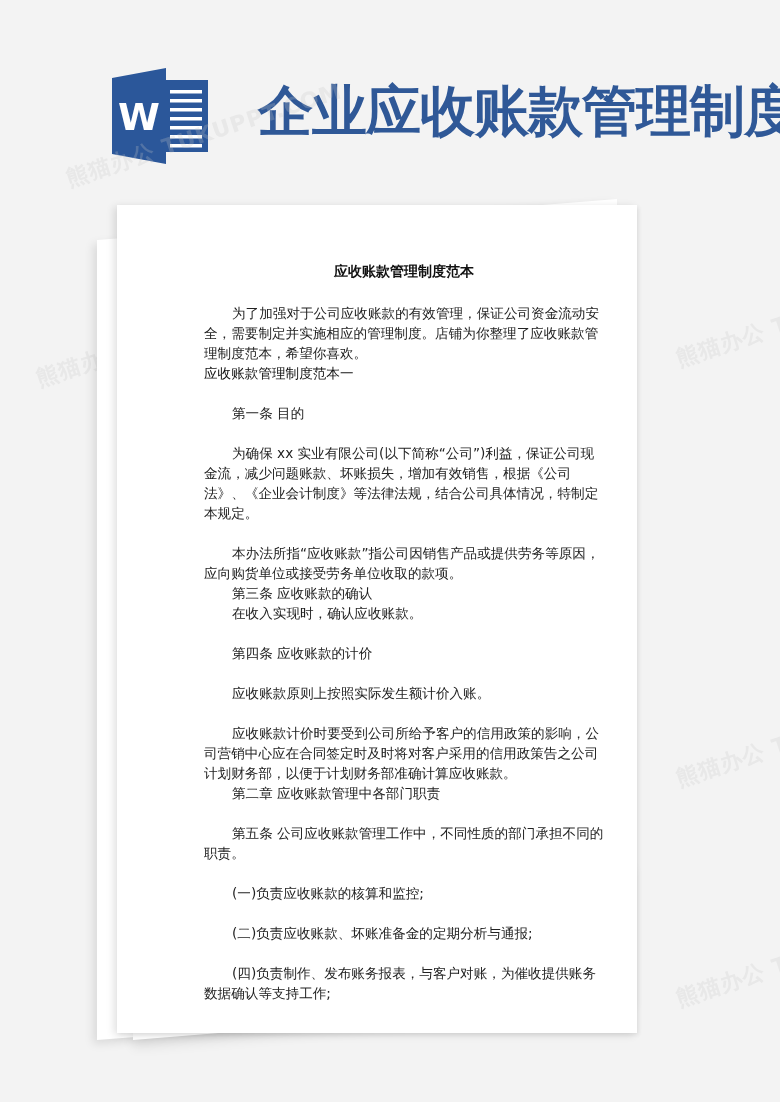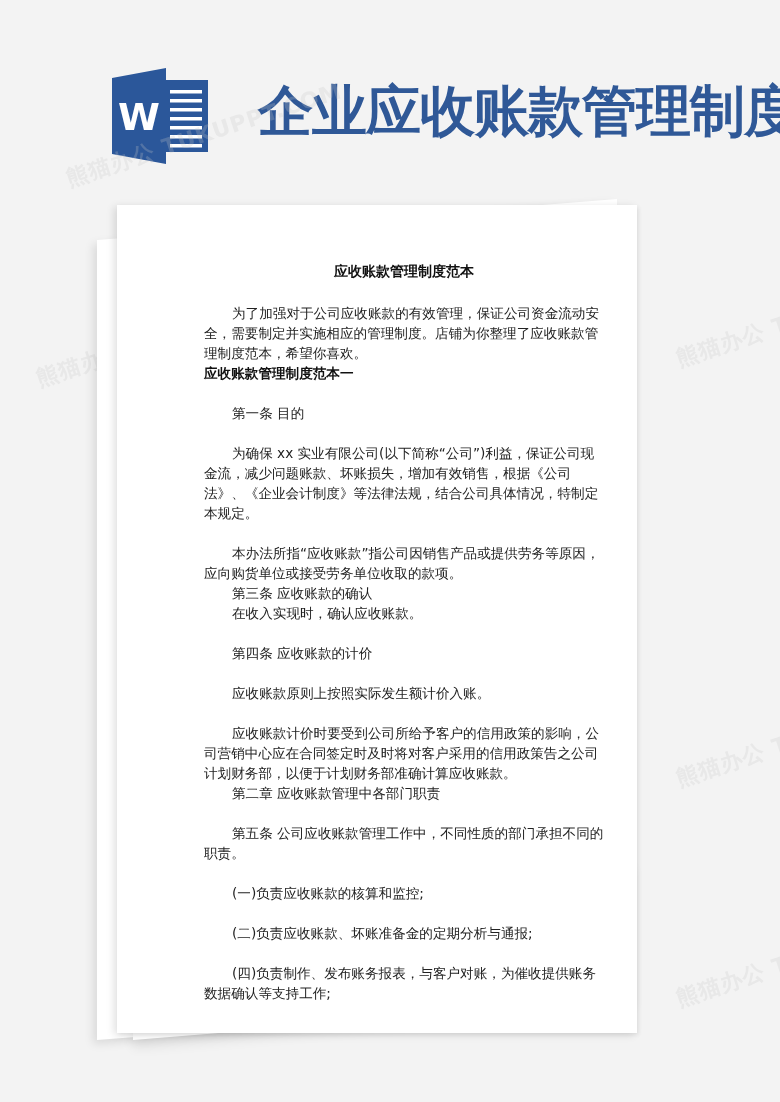--- a/index.html
+++ b/index.html
@@ -37,21 +37,21 @@
   }
   .doc {
     position:absolute; left:87px; top:56px; width:400px;
     font-size:13.6px; color:#222; line-height:20px;
   }
   .doc-title {
     text-align:center; font-weight:bold; font-size:14px; margin:0 0 22px 0; color:#111;
   }
   .p { margin:0; }
   .indent { text-indent:28px; }
-  .heading-bold { font-weight:bold; color:#111; }
+  .heading-bold { font-weight:normal; color:#111; }
   .gap { margin-top:20px; }
   .watermark {
     position:absolute; font-weight:bold; font-size:22px; color:rgba(200,200,200,0.25);
     transform:rotate(-18deg); white-space:nowrap; pointer-events:none; letter-spacing:1px;
   }
 </style>
 </head>
 <body>
 
 <div class="banner">

